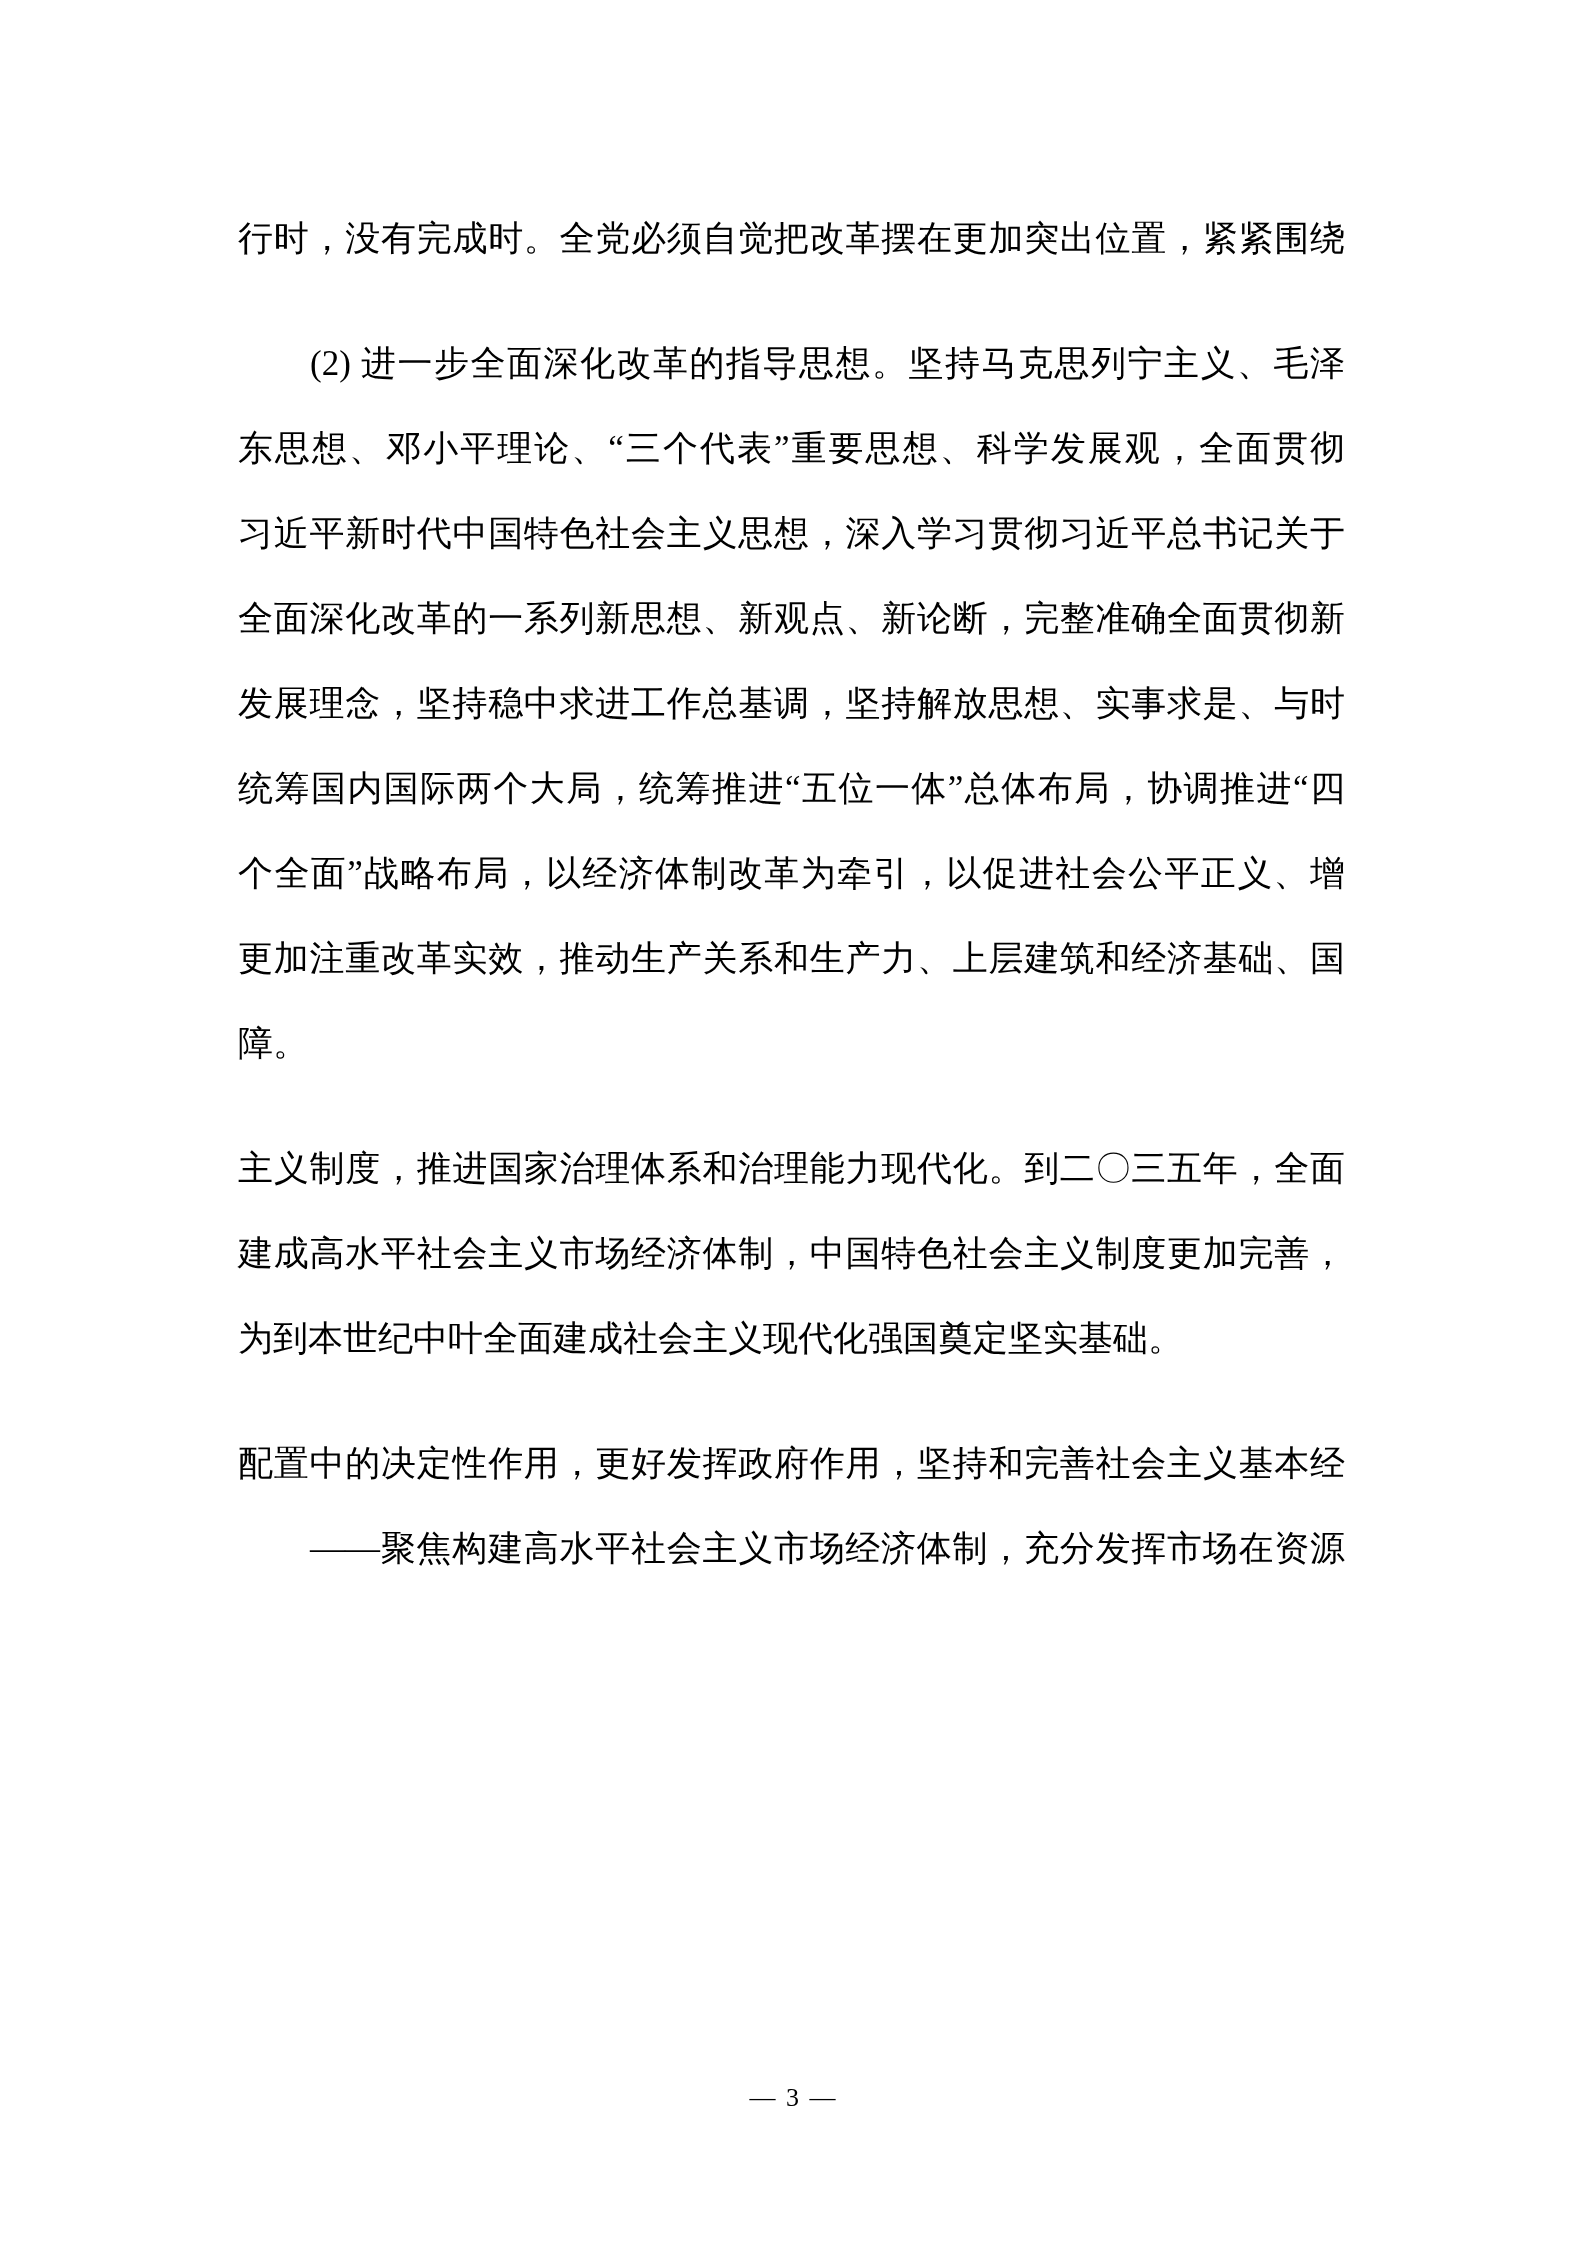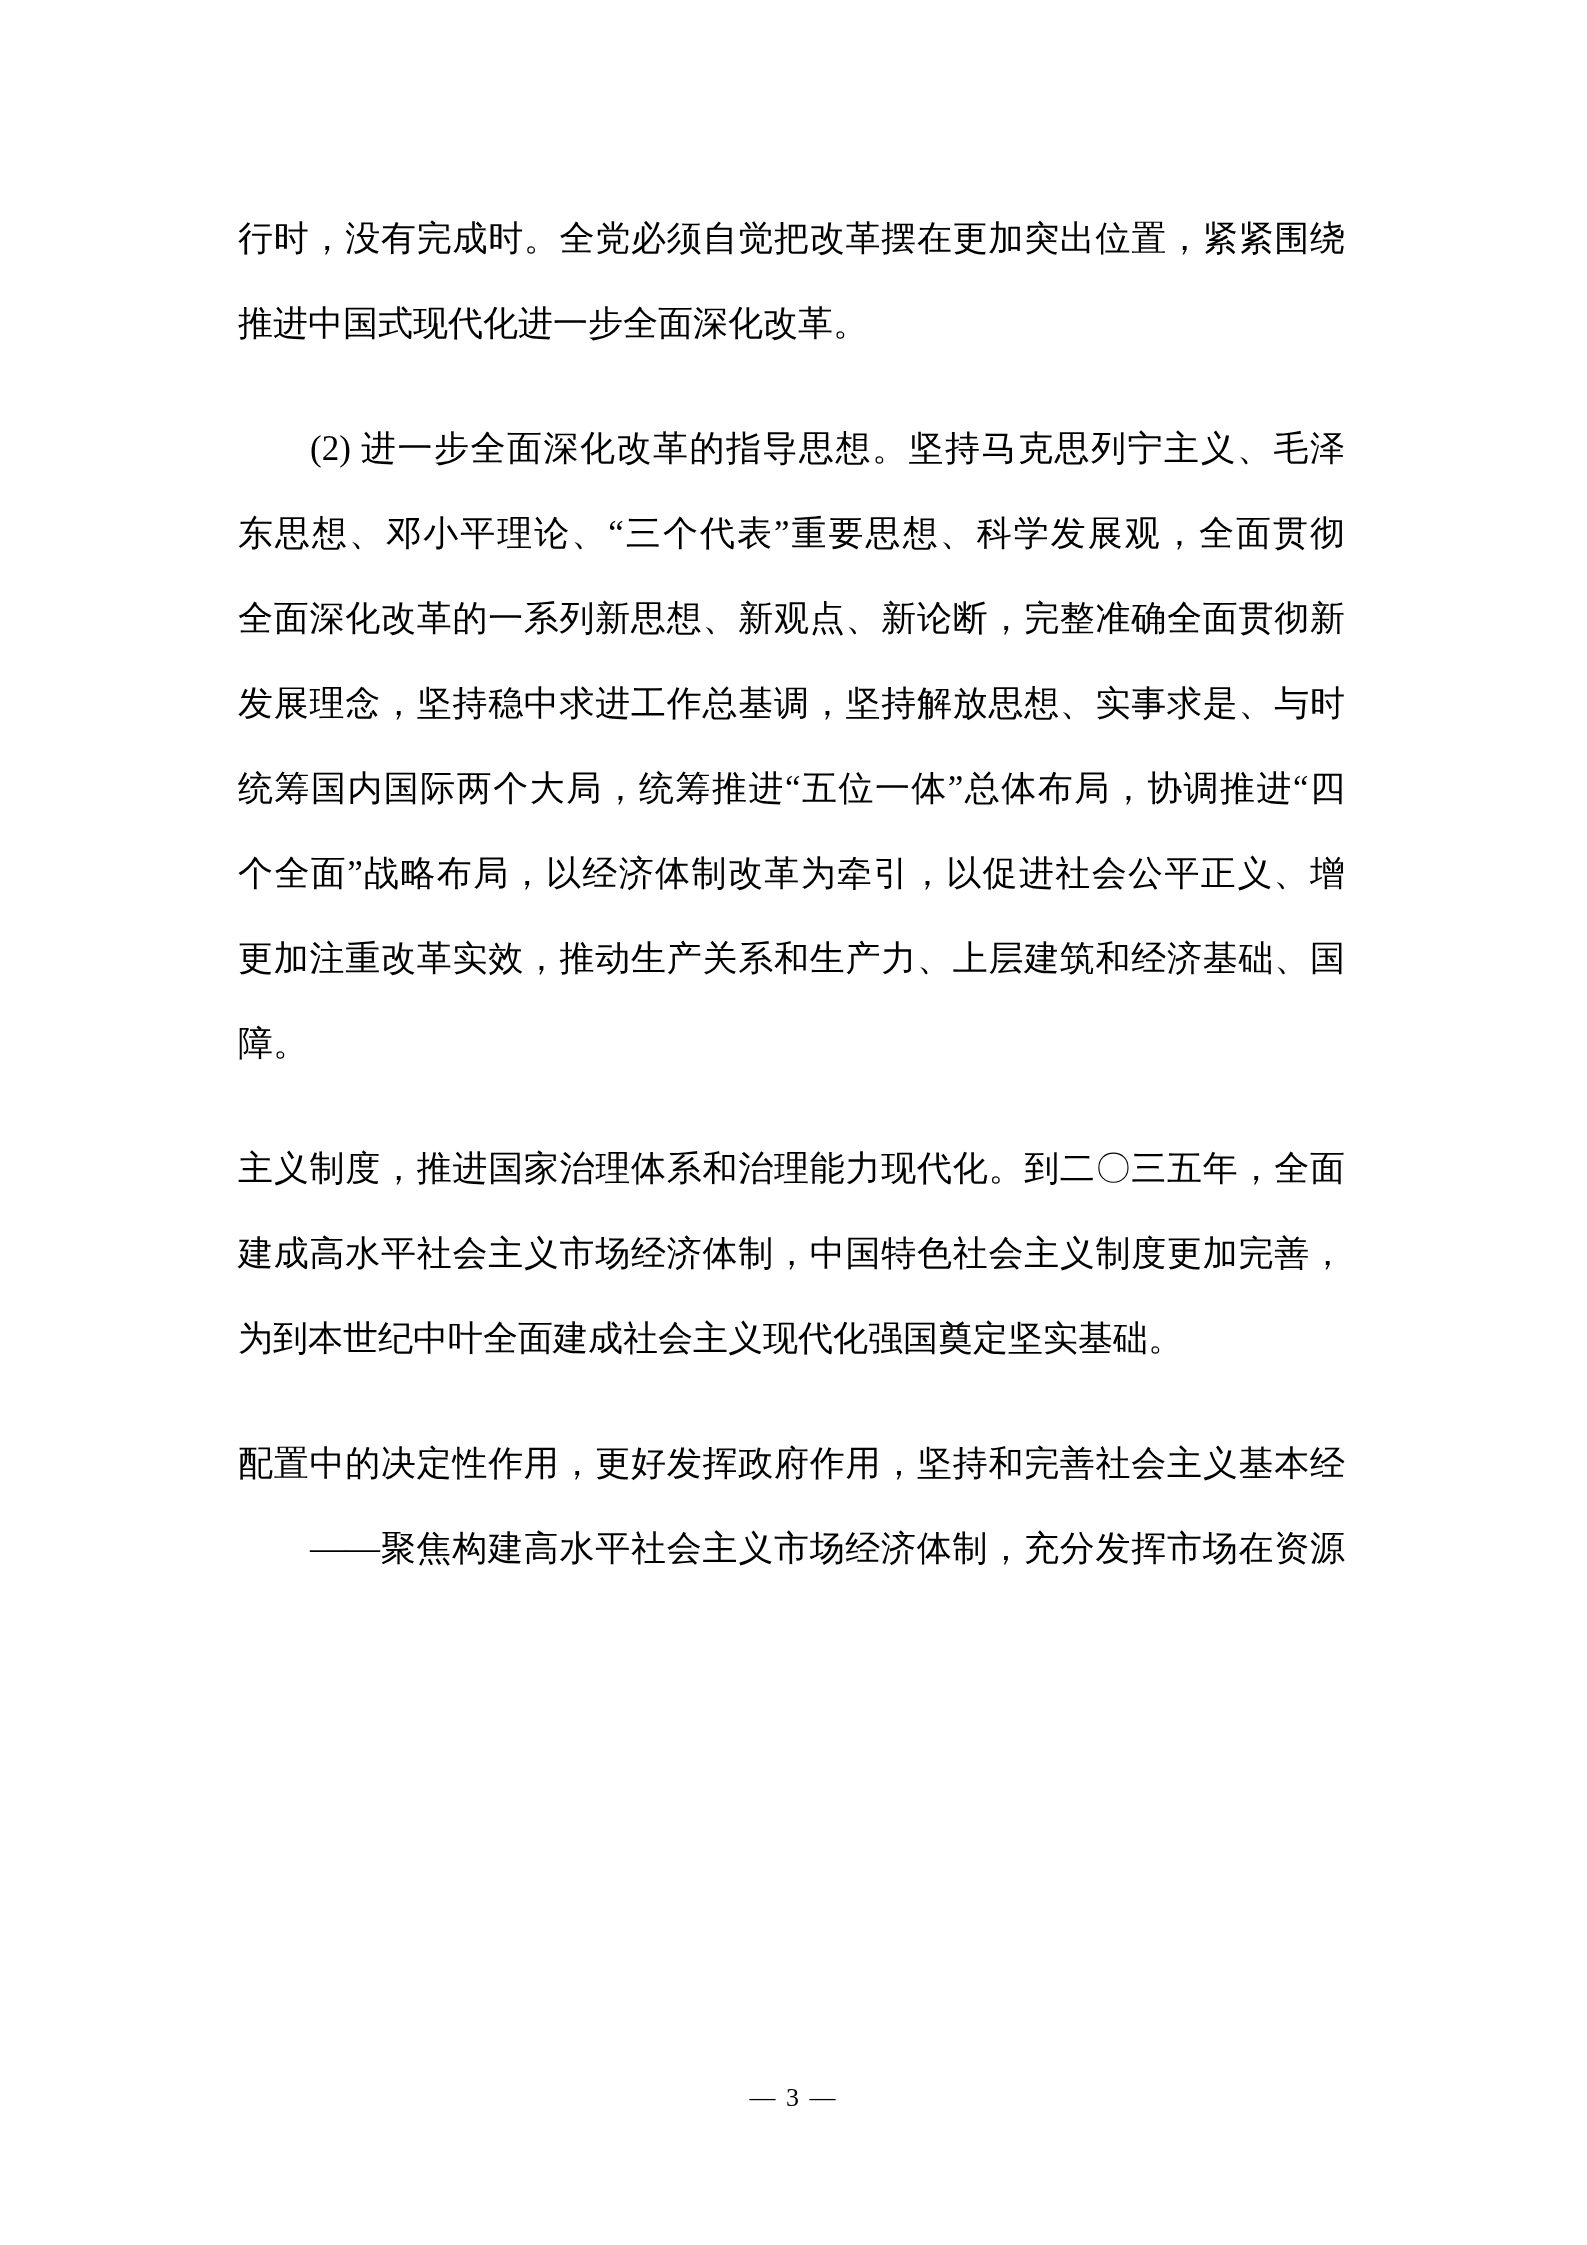--- a/index.html
+++ b/index.html
@@ -48,25 +48,25 @@
     letter-spacing: 2px;
   }
 </style>
 </head>
 <body>
 
 <div class="page">
   <div class="content">
       <div class="paragraph">
         <div class="line">行时，没有完成时。全党必须自觉把改革摆在更加突出位置，紧紧围绕</div>
-        <div class="line para-end">推进中国式现代化进一步全面深化改革。</div>
       </div>
       <div class="paragraph">
         <div class="line indent">(2) 进一步全面深化改革的指导思想。坚持马克思列宁主义、毛泽</div>
         <div class="line">东思想、邓小平理论、“三个代表”重要思想、科学发展观，全面贯彻</div>
+        <div class="line">习近平新时代中国特色社会主义思想，深入学习贯彻习近平总书记关于</div>
         <div class="line">全面深化改革的一系列新思想、新观点、新论断，完整准确全面贯彻新</div>
         <div class="line">发展理念，坚持稳中求进工作总基调，坚持解放思想、实事求是、与时</div>
         <div class="line">统筹国内国际两个大局，统筹推进“五位一体”总体布局，协调推进“四</div>
         <div class="line">个全面”战略布局，以经济体制改革为牵引，以促进社会公平正义、增</div>
         <div class="line">更加注重改革实效，推动生产关系和生产力、上层建筑和经济基础、国</div>
         <div class="line para-end">障。</div>
       </div>
       <div class="paragraph">
         <div class="line">主义制度，推进国家治理体系和治理能力现代化。到二〇三五年，全面</div>
         <div class="line">建成高水平社会主义市场经济体制，中国特色社会主义制度更加完善，</div>

